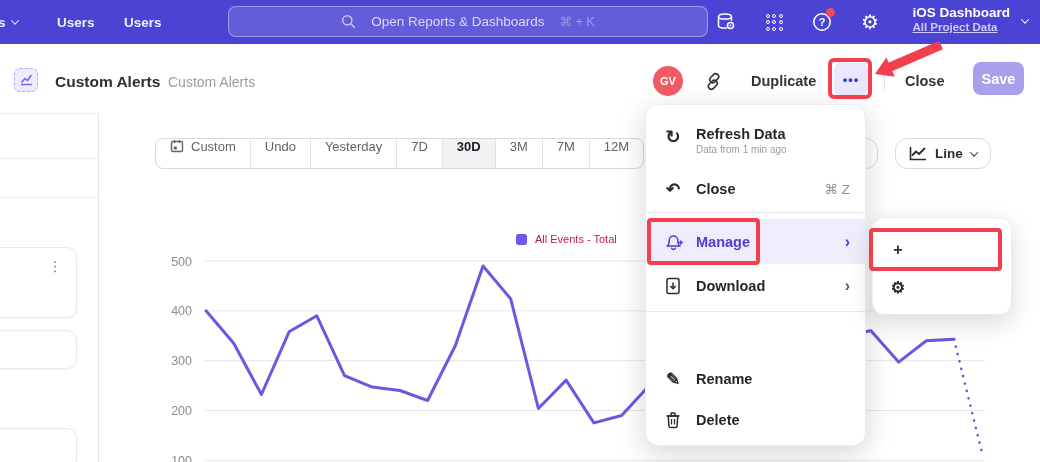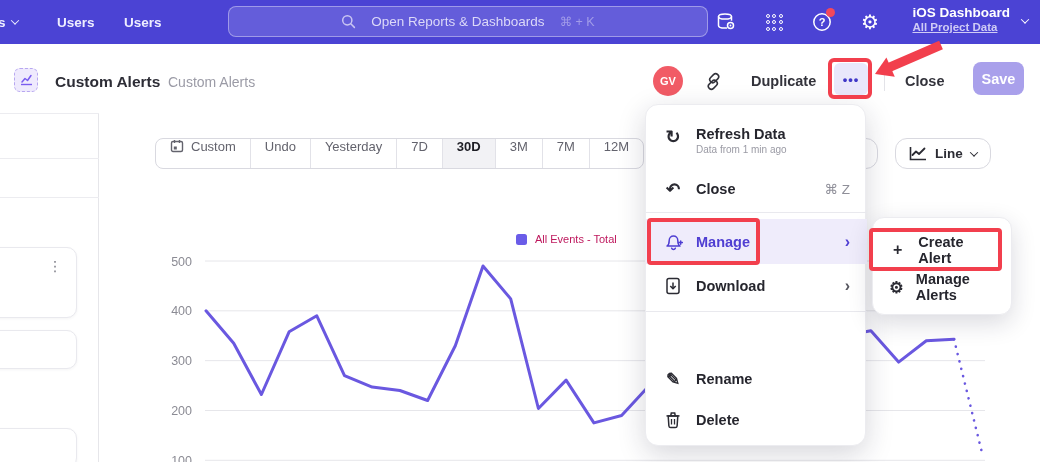--- a/index.html
+++ b/index.html
@@ -315,25 +315,23 @@
           <line x1="9.5" y1="8" x2="9.5" y2="13.5" stroke="#2b2b33" stroke-width="1.3"></line>
         </svg>
       </span>
       <span>Delete</span>
     </div>
   </div>
 
   <div class="submenu">
     <div class="smi" style="top:13px">
       <span class="ic" style="font-weight:700">+</span>
-      <span>Create Alert</span>
     </div>
     <div class="smi" style="top:50px">
       <span class="ic">⚙</span>
-      <span>Manage Alerts</span>
     </div>
   </div>
 
   <div class="rbox" style="left:828px; top:58px; width:44px; height:41px;"></div>
   <div class="rbox" style="left:647px; top:218px; width:113px; height:47px; border-radius:4px;"></div>
   <div class="rbox" style="left:869px; top:228px; width:133px; height:43px; border-radius:4px;"></div>
   <svg id="anno-arrow" width="1040" height="462">
     <line x1="941" y1="45" x2="889" y2="67.5" stroke="#f23f4d" stroke-width="9.5"></line>
     <polygon points="875,74 886.4,57.6 894.8,76.8" fill="#f23f4d"></polygon>
   </svg>

